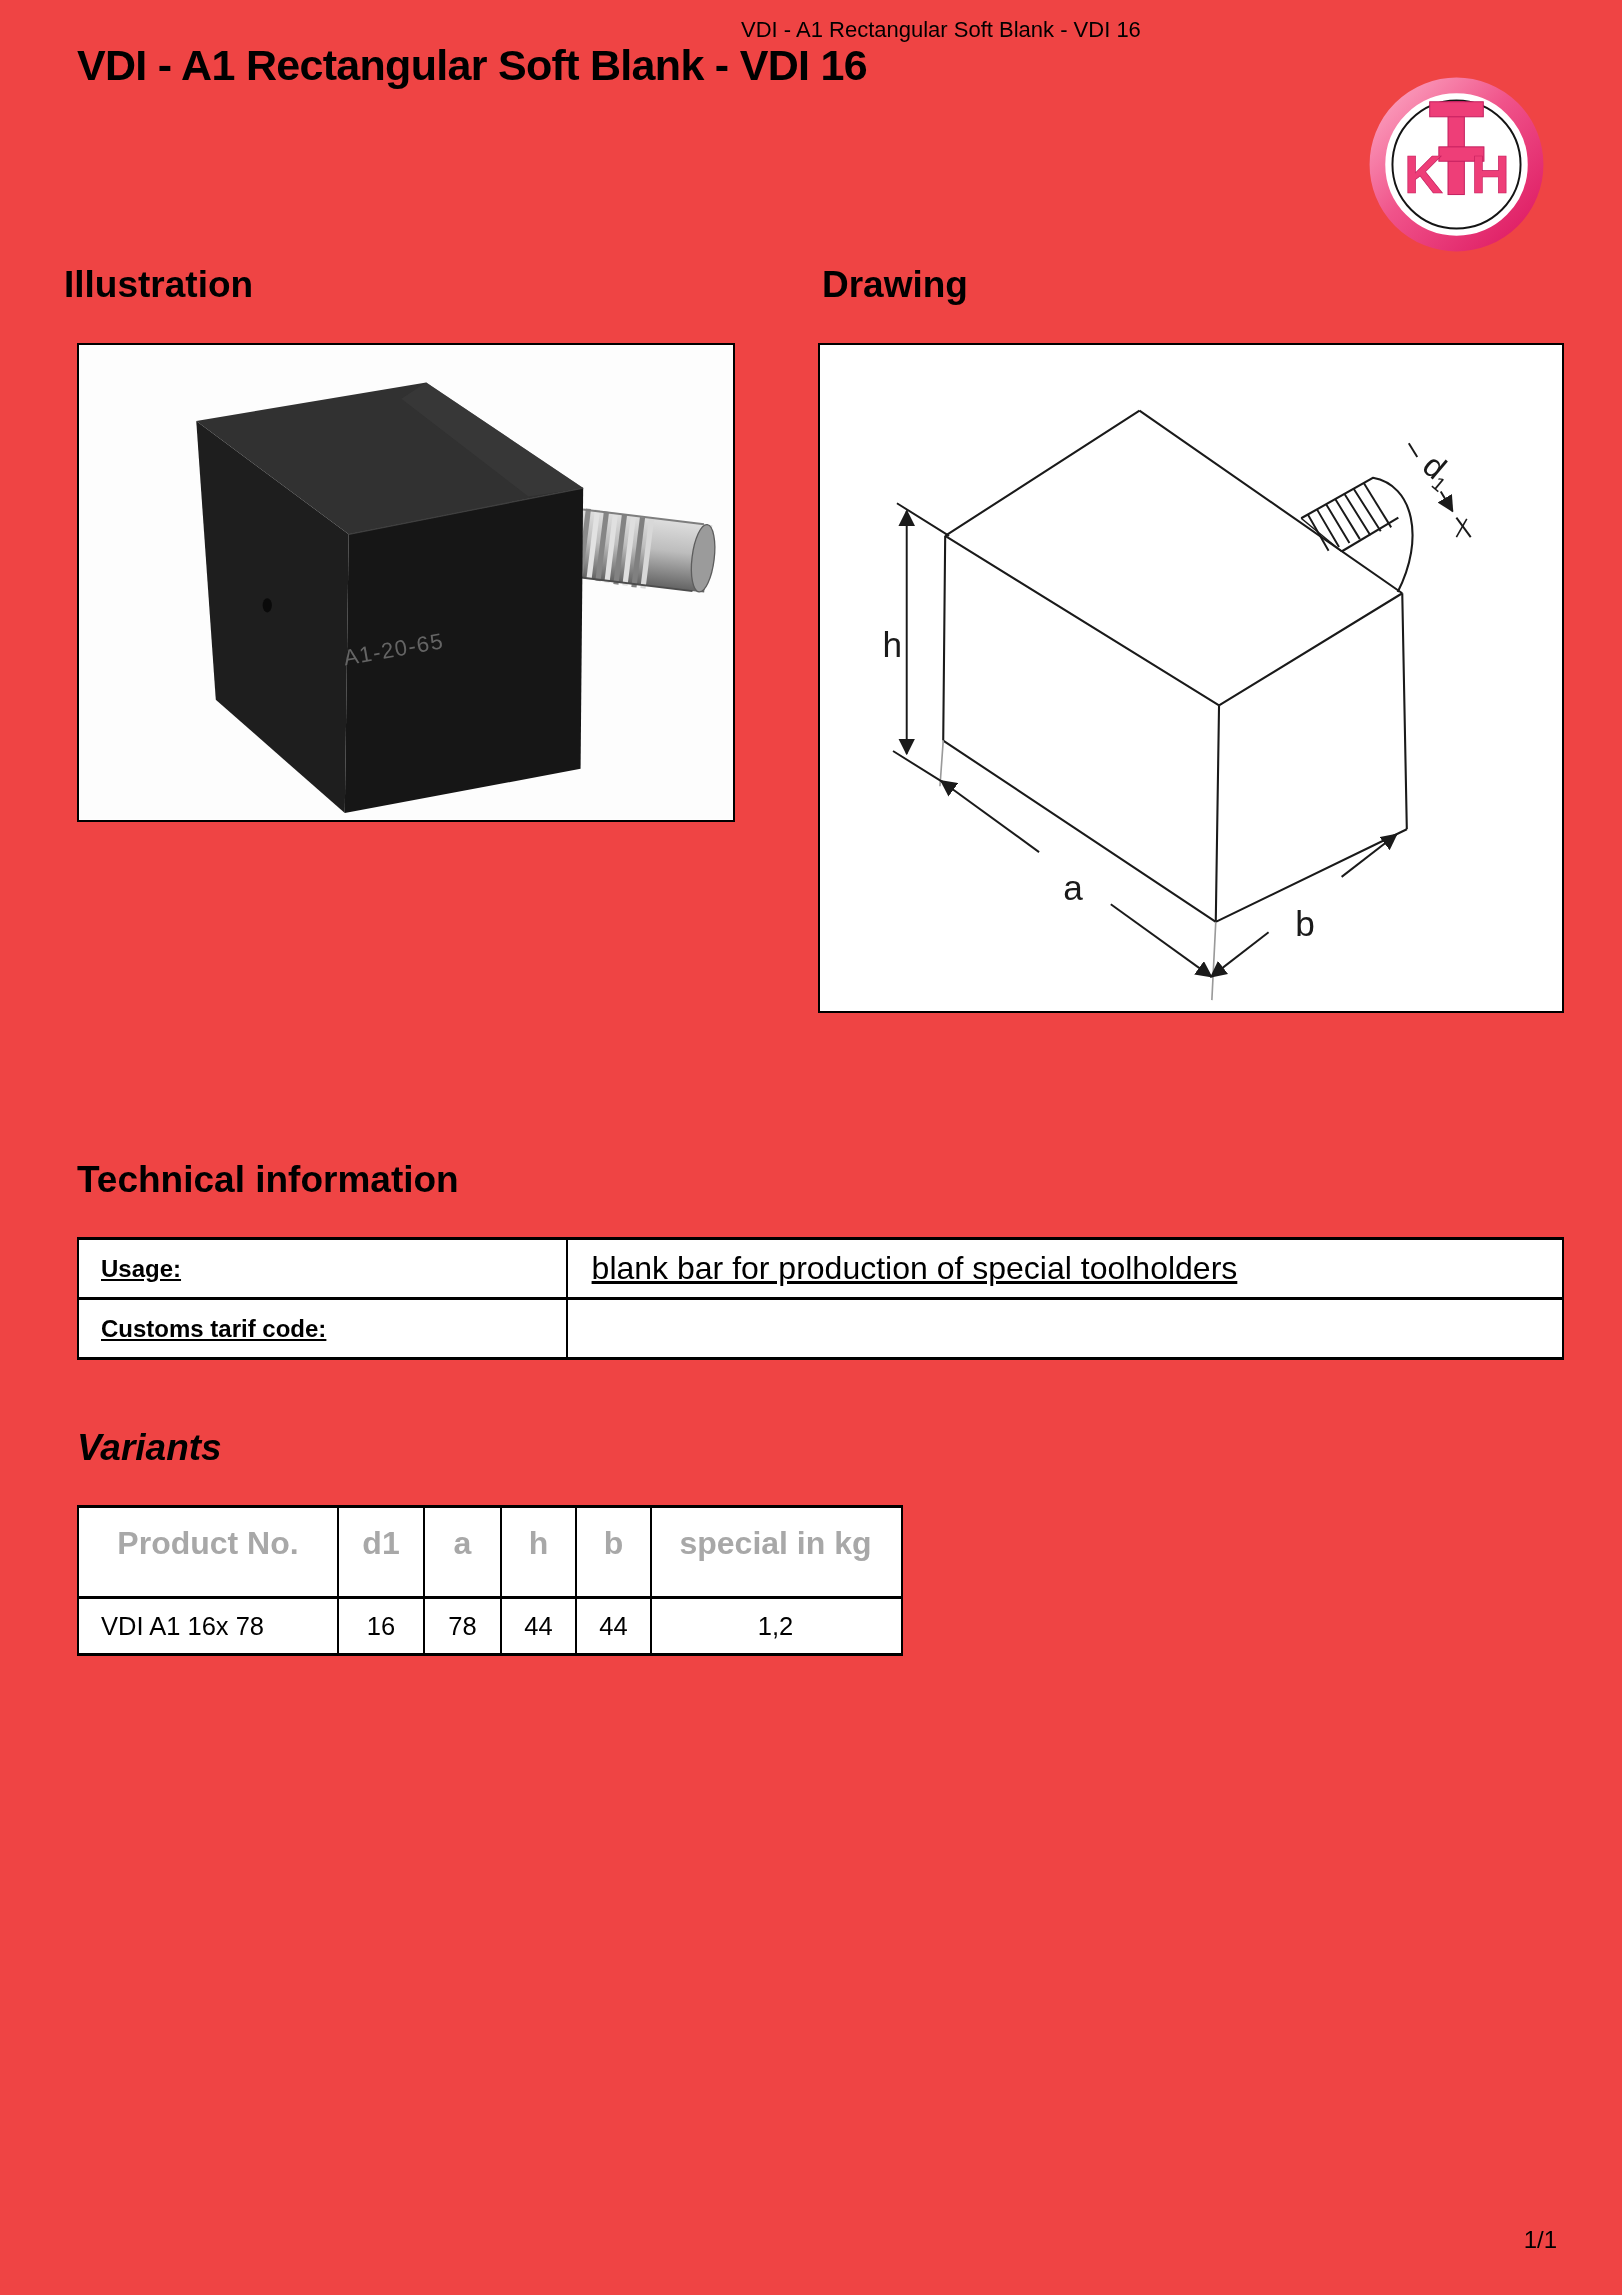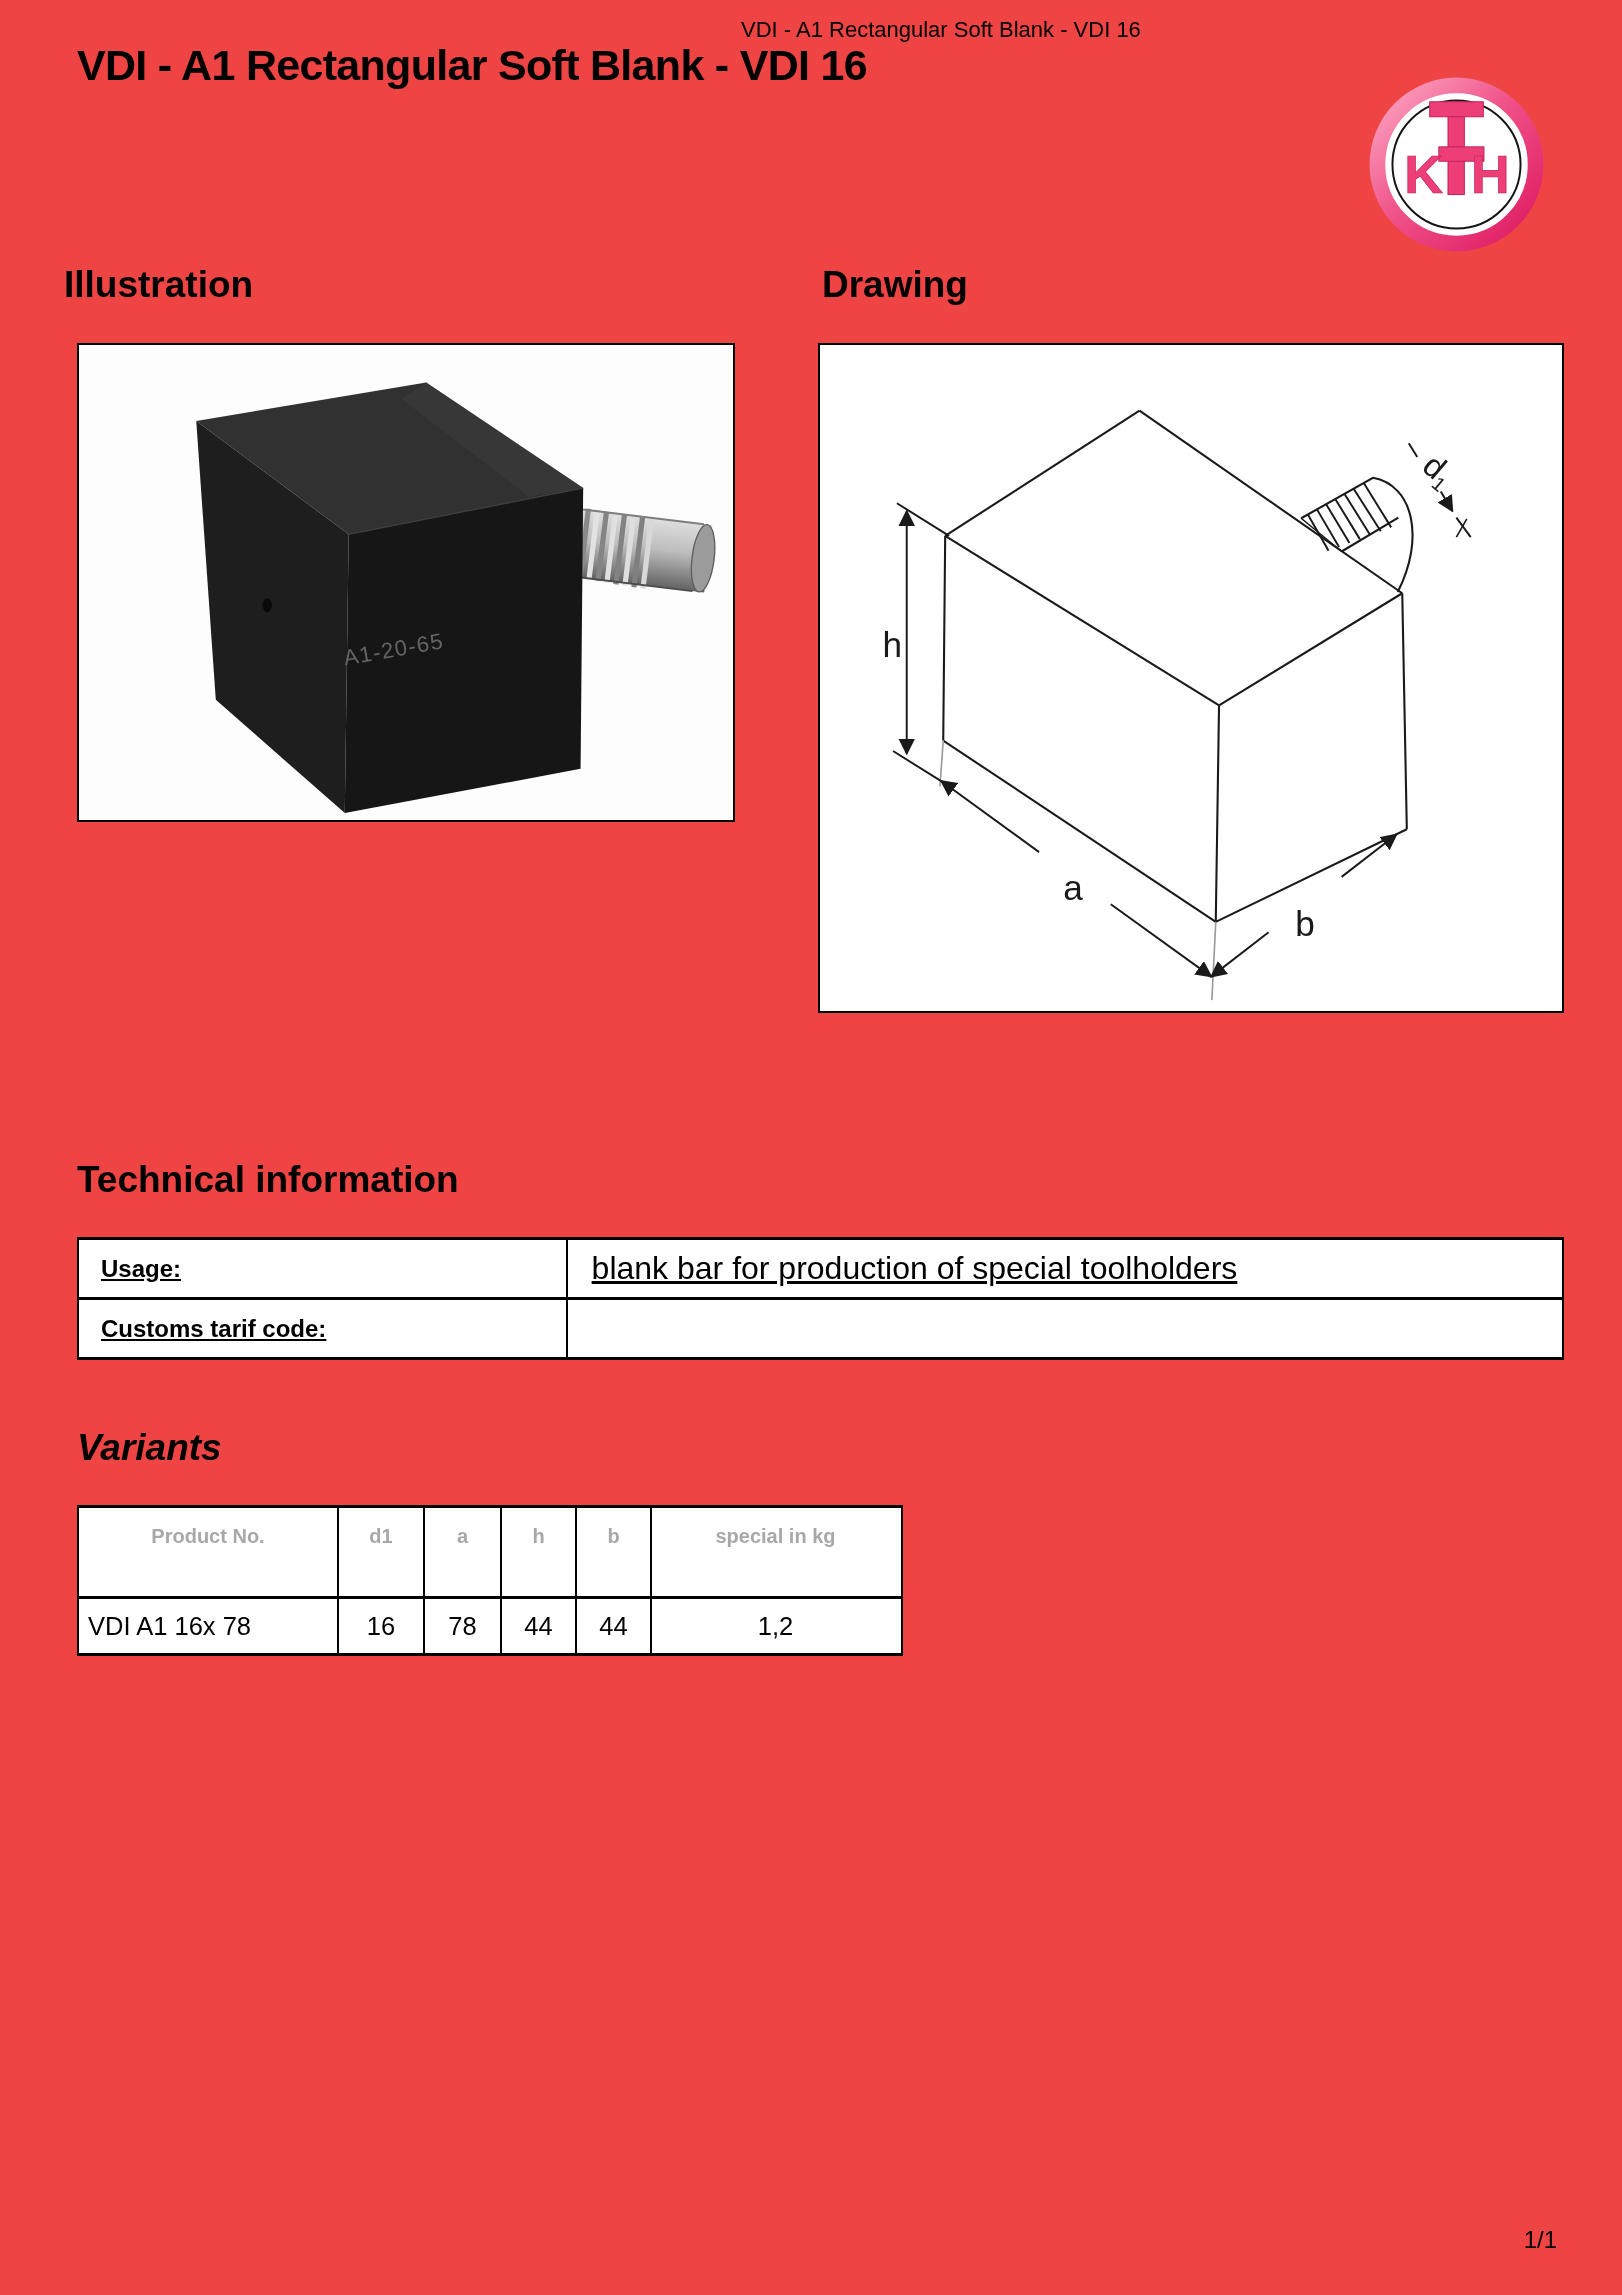--- a/index.html
+++ b/index.html
@@ -53,26 +53,26 @@
   .var-row.data{height:54px;}
   .vc{box-sizing:border-box;border-right:2.6px solid #000;}
   .vc.last{border-right:none;}
   .vc.c1{width:260px;}
   .vc.c2{width:86px;}
   .vc.c3{width:77px;}
   .vc.c4{width:75px;}
   .vc.c5{width:75px;}
   .vc.c6{width:247px;}
   .var-row.header .vc{
-    color:#a8a8a8;font-weight:bold;font-size:20px;text-align:center;padding-top:17px;
+    color:#a8a8a8;font-weight:bold;font-size:32px;text-align:center;padding-top:17px;
   }
   .var-row.data .vc{
     display:flex;align-items:center;justify-content:center;font-size:25.5px;
   }
-  .var-row.data .vc.c1{justify-content:flex-start;padding-left:9px;}
+  .var-row.data .vc.c1{justify-content:flex-start;padding-left:22px;}
 
   .page-number{position:absolute;right:65px;top:2226px;font-size:24px;}
   svg text{font-family:"Liberation Sans",sans-serif;}
 </style>
 </head>
 <body>
 
 <div class="page">
 
   <div class="doc-header">VDI - A1 Rectangular Soft Blank - VDI 16</div>

